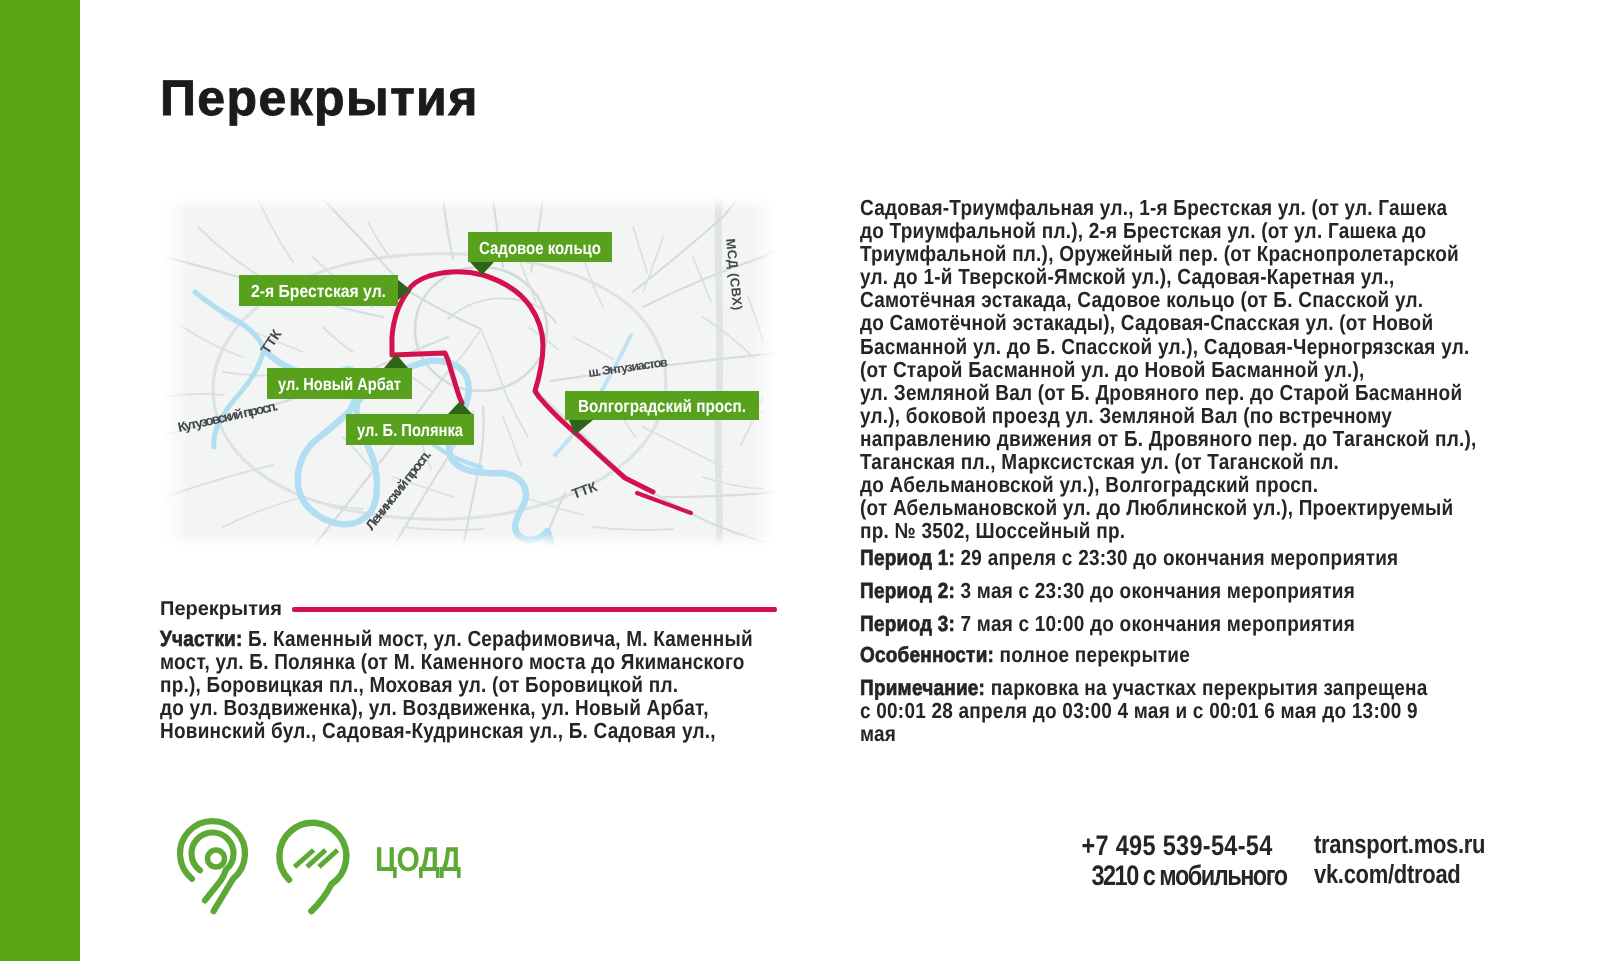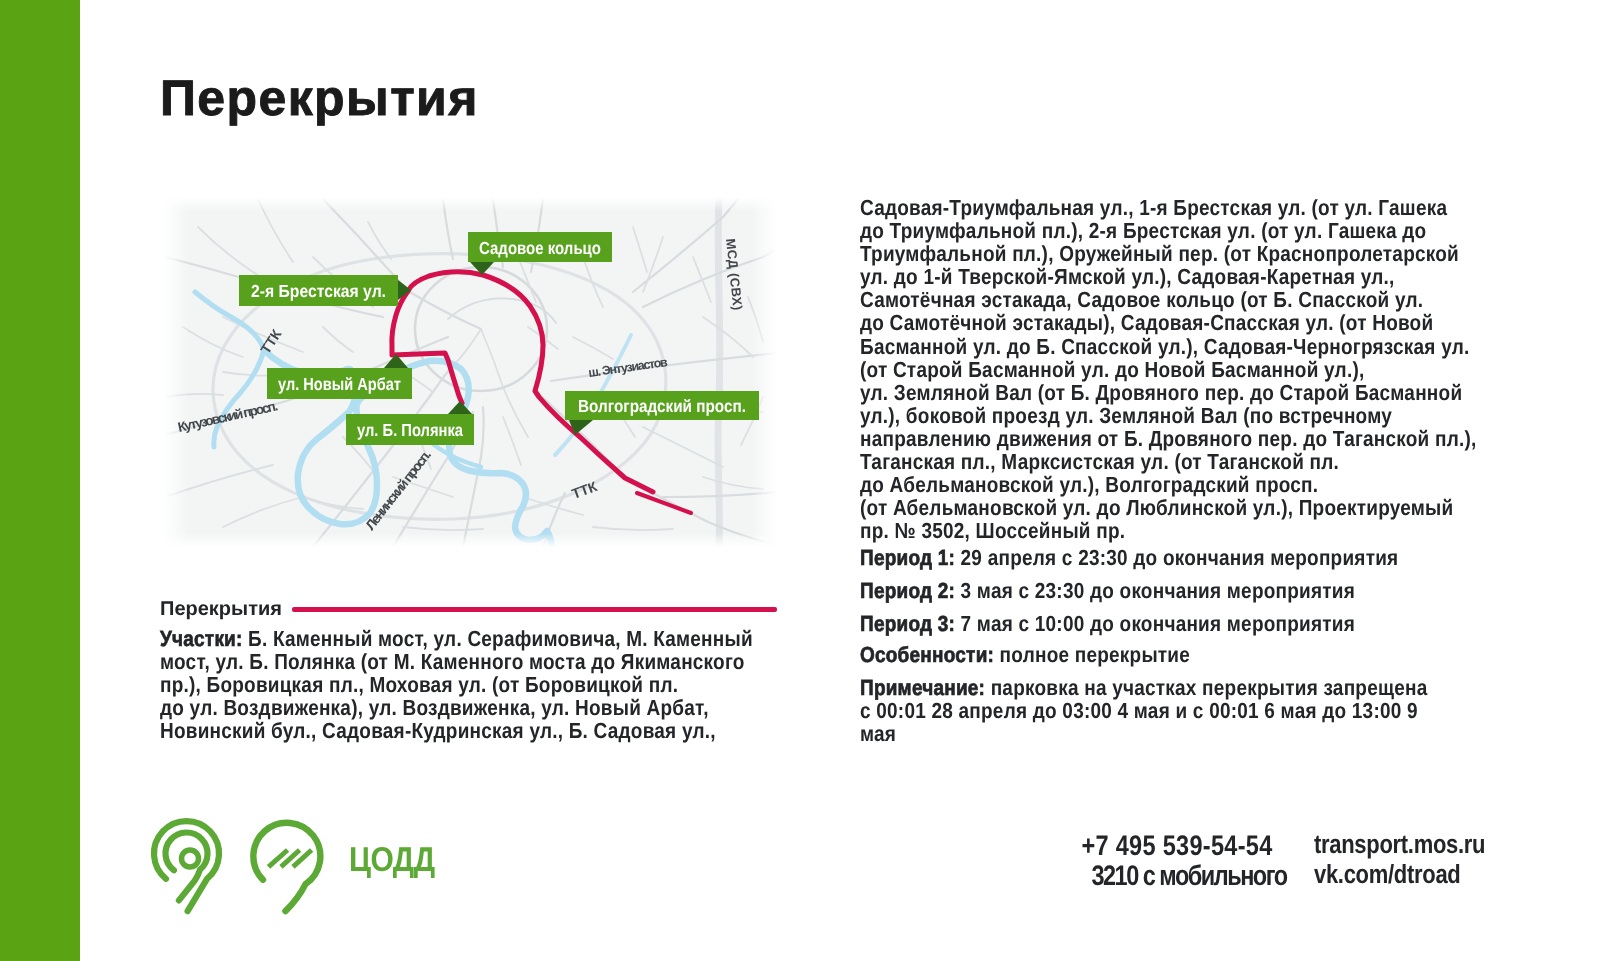--- a/index.html
+++ b/index.html
@@ -232,21 +232,21 @@
 <div class="abs txt" style="left:860px;top:581px;"><span class="b">Период 2:</span> 3 мая с 23:30 до окончания мероприятия</div>
 
 <div class="abs txt" style="left:860px;top:614px;"><span class="b">Период 3:</span> 7 мая с 10:00 до окончания мероприятия</div>
 
 <div class="abs txt" style="left:860px;top:645px;"><span class="b">Особенности:</span> полное перекрытие</div>
 
 <div class="abs txt" style="left:860px;top:678px;"><span class="b">Примечание:</span> парковка на участках перекрытия запрещена<br>
 с 00:01 28 апреля до 03:00 4 мая и с 00:01 6 мая до 13:00 9<br>
 мая</div>
 
-<div class="abs" style="left:145px;top:810px;width:320px;height:115px;">
+<div class="abs" style="left:171px;top:810px;width:320px;height:115px;">
 <svg width="320" height="115" viewBox="0 0 320 115" xmlns="http://www.w3.org/2000/svg">
 
   <g fill="none" stroke="#5caa35" stroke-width="6.2" stroke-linecap="round">
     <circle cx="45" cy="48.5" r="8.5" stroke-width="5.5"></circle>
     <path d="M28.9,60.3 A21,21 0 1 1 55,59.6 Q53,66 49.5,71 L33.9,90.4"></path>
     <path d="M21,68.8 A32.5,32.5 0 1 1 62,68.8 L42.6,101.2"></path>
   </g>
 
   <g fill="none" stroke="#5caa35" stroke-width="6.4" stroke-linecap="round">
     <path d="M118,69.8 A33.5,33.5 0 1 1 160.5,74.1 Q153,89 140.4,101.1"></path>

